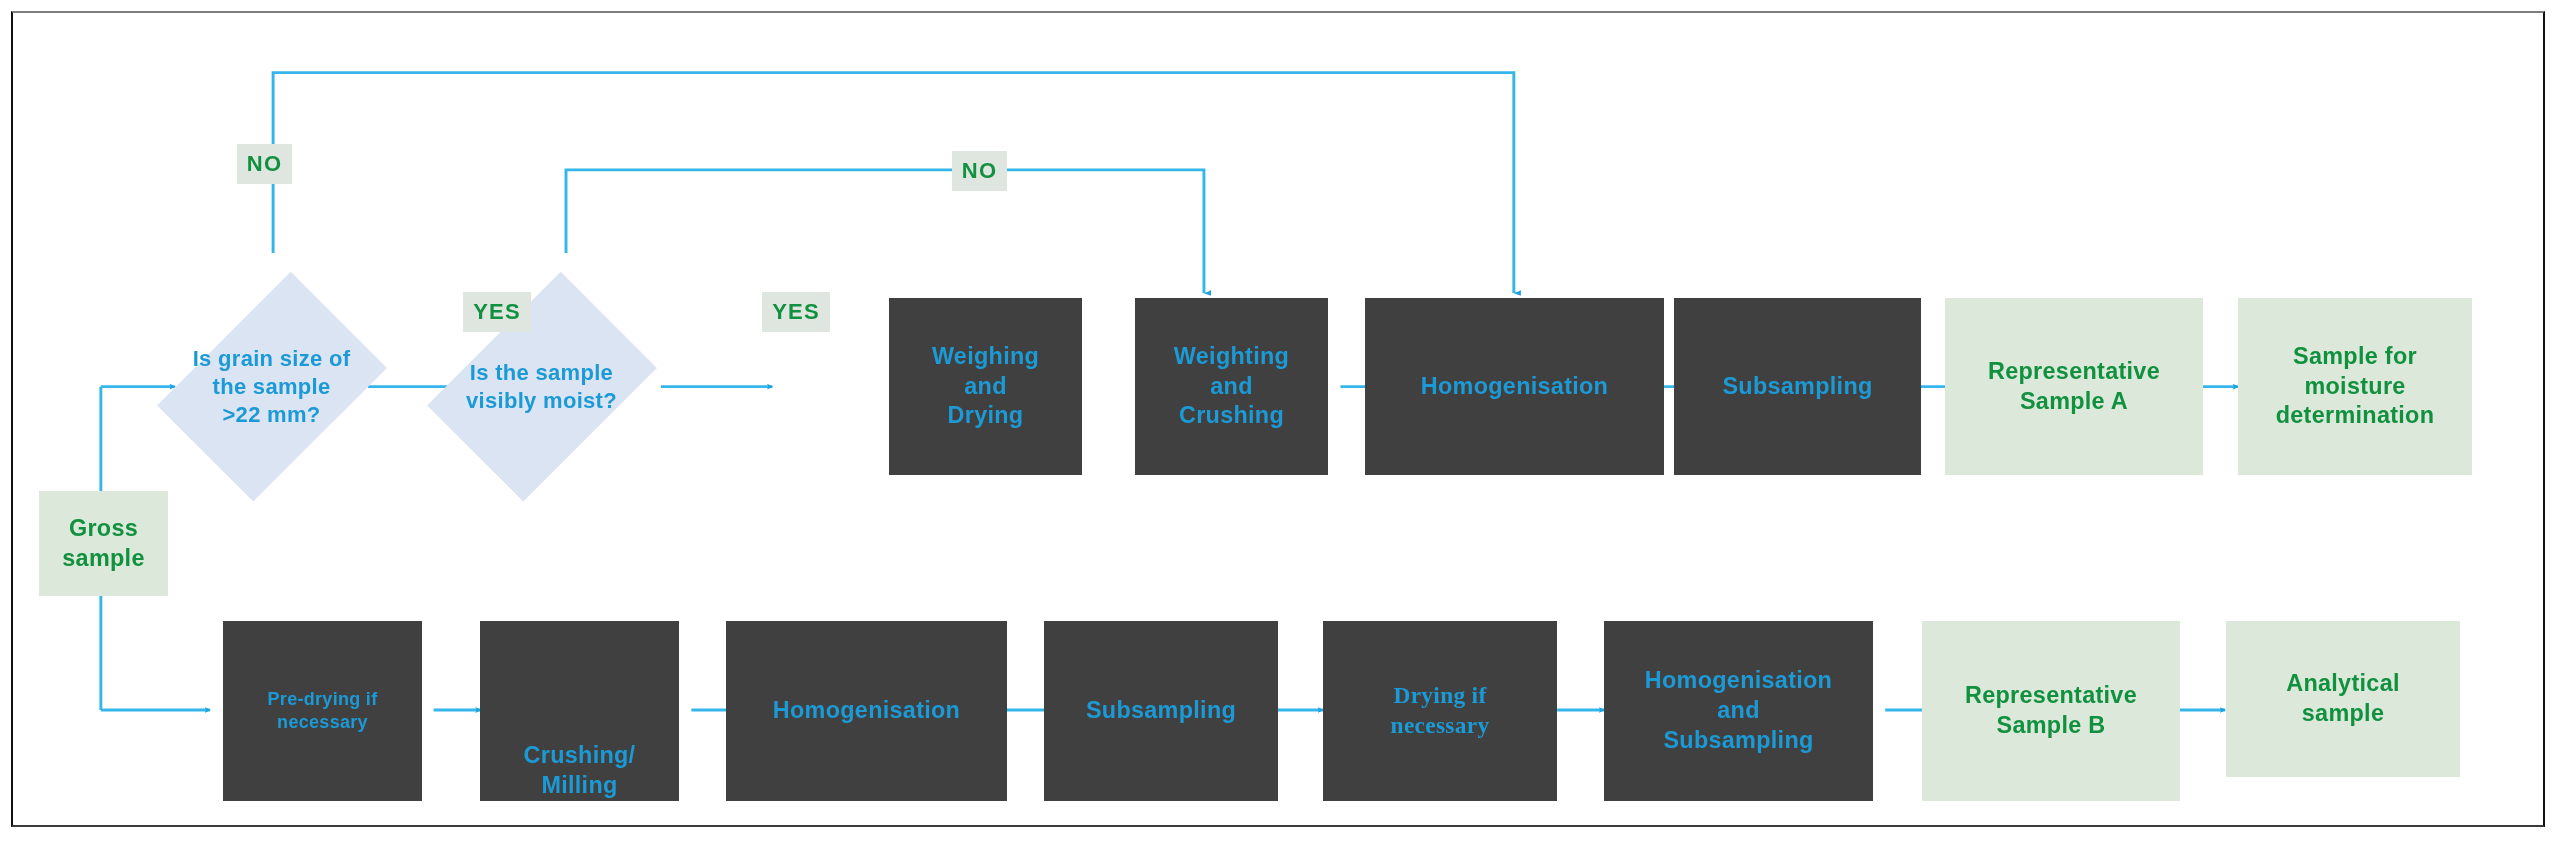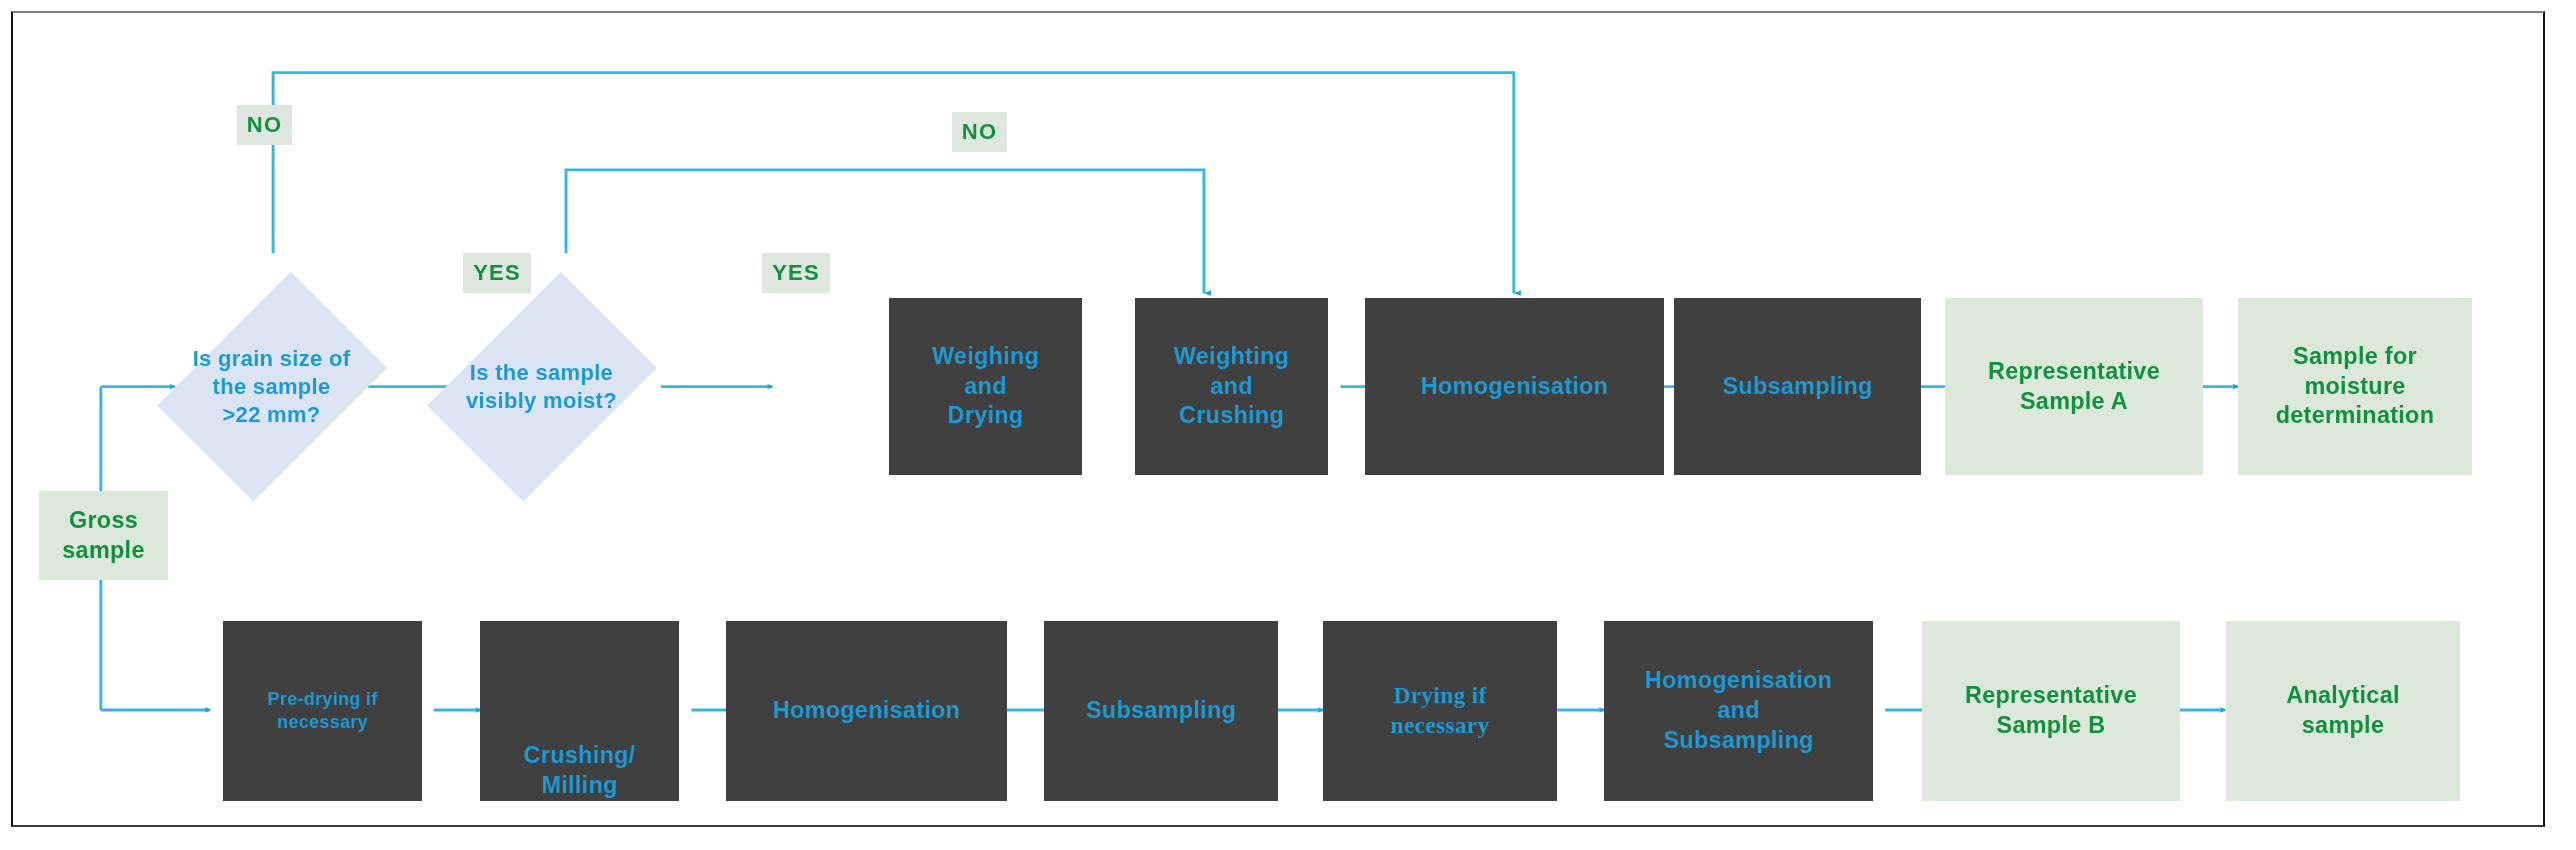--- a/index.html
+++ b/index.html
@@ -101,20 +101,21 @@
   .branch-label {
     position: absolute;
     background: #dfe5df;
     color: #11913f;
     font-weight: bold;
     letter-spacing: 1.2px;
     display: flex;
     align-items: center;
     justify-content: center;
     box-sizing: border-box;
+    margin-top: 39px;
   }
   svg.connectors {
     position: absolute;
     left: 0;
     top: 0;
     width: 2576px;
     height: 850px;
     pointer-events: none;
   }
 </style>
@@ -160,21 +161,21 @@
 
       <path d="M740,1212 L820,1212" stroke="#35b6ea" stroke-width="5" fill="none" marker-end="url(#ah)"></path>
       <path d="M1180,1212 L1258,1212" stroke="#35b6ea" stroke-width="5" fill="none" marker-end="url(#ah)"></path>
       <path d="M1718,1212 L1798,1212" stroke="#35b6ea" stroke-width="5" fill="none" marker-end="url(#ah)"></path>
       <path d="M2178,1212 L2258,1212" stroke="#35b6ea" stroke-width="5" fill="none" marker-end="url(#ah)"></path>
       <path d="M2658,1212 L2738,1212" stroke="#35b6ea" stroke-width="5" fill="none" marker-end="url(#ah)"></path>
       <path d="M3218,1212 L3298,1212" stroke="#35b6ea" stroke-width="5" fill="none" marker-end="url(#ah)"></path>
       <path d="M3718,1212 L3798,1212" stroke="#35b6ea" stroke-width="5" fill="none" marker-end="url(#ah)"></path>
     </svg>
 
-    <div class="node node-terminal" style="left:39px; top:491px; width:129px; height:89px; font-size:23.4px;align-items:center;">
+    <div class="node node-terminal" style="left:39px; top:491px; width:129px; height:105px; font-size:23.4px;align-items:center;">
       <span class="node-label">Gross
 sample</span>
     </div>
 
     <div class="decision" style="left:175px; top:253px; width:193px; height:268px;">
       <div class="dia-shape"></div>
       <div class="dia-text" style="font-size:22px;text-align:center;">Is grain size of
 the sample
 &gt;22 mm?</div>
     </div>
@@ -259,20 +260,20 @@
       <span class="node-label">Homogenisation
 and
 Subsampling</span>
     </div>
 
     <div class="node node-terminal" style="left:1922px; top:621px; width:258px; height:180px; font-size:23.4px;">
       <span class="node-label">Representative
 Sample B</span>
     </div>
 
-    <div class="node node-terminal" style="left:2226px; top:621px; width:234px; height:180px; font-size:23.4px;">
+    <div class="node node-terminal" style="left:2226px; top:621px; width:234px; height:156px; font-size:23.4px;">
       <span class="node-label">Analytical
 sample</span>
     </div>
 
   </div>
 </div>
 
 
 </body></html>

